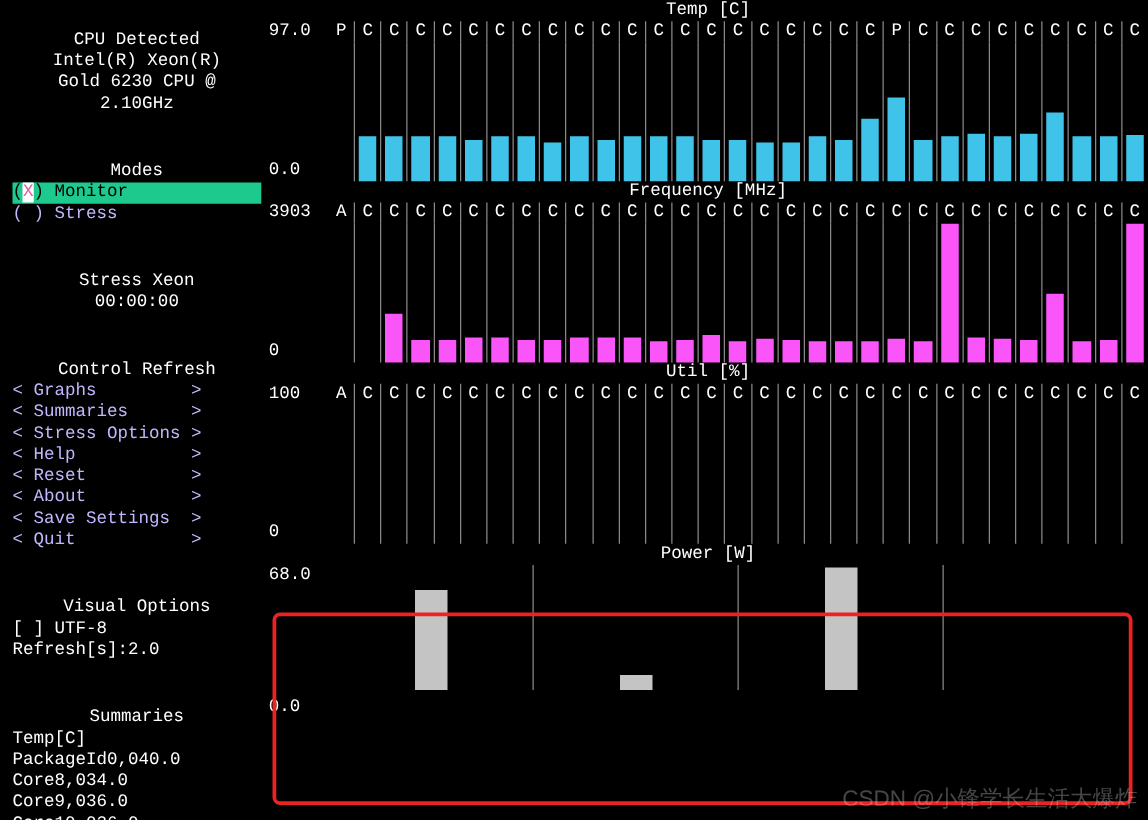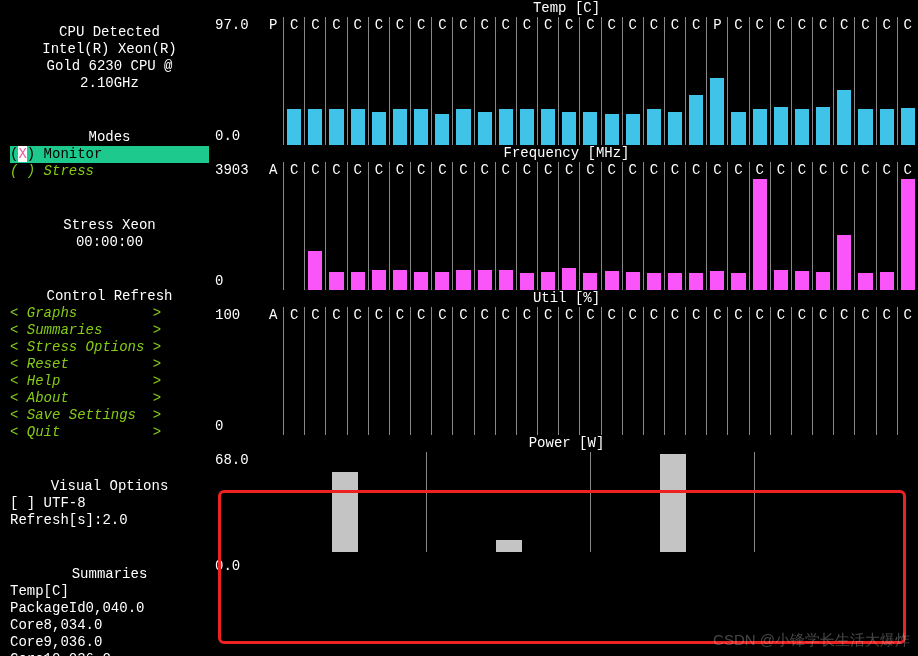--- a/index.html
+++ b/index.html
@@ -12,41 +12,41 @@
     width: 918px;
     height: 656px;
     overflow: hidden;
     position: relative;
   }
   .main { display: flex; height: 100%; }
   .sidebar { width: 215px; padding: 4px 6px 4px 10px; }
   .content { flex: 1; position: relative; }
   .center { text-align: center; }
   .white { color: #fff; }
-  .green { color: #84cc16; font-style: italic; }
+  .green { color: #c4b5fd; }
   .highlight { background: #1ec98e; color: #000; display: inline-block; width: 100%; }
   .sec-title { text-align: center; color: #fff; margin-top: 20px; }
   .menu-line { white-space: pre; }
   .content-row { display: flex; }
   .y-axis { width: 48px; color: #fff; display: flex; flex-direction: column; justify-content: space-between; }
   .graph-area { flex: 1; position: relative; }
   .col-labels { display: flex; color: #fff; height: 17px; }
   .col-labels span { flex: 1; text-align: center; border-right: 1px solid #888; height: 100%; }
   .col-labels span:last-child { border-right: none; }
   .bars { display: flex; height: 100%; align-items: flex-end; }
   .bars .bar-col { flex: 1; display: flex; flex-direction: column; justify-content: flex-end; align-items: center; border-right: 1px solid #888; height: 100%; }
   .bars .bar-col:last-child { border-right: none; }
   .bar { width: 70%; }
   .bar.cyan { background: #3fc3e8; }
   .bar.magenta { background: #f955f9; }
   .bar.grey { background: #c4c4c4; }
   .graph-title { text-align: center; color: #fff; }
   .summ-row { display: flex; justify-content: flex-start; color: #fff; }
   .red-box { position: absolute; border: 3px solid #e22; border-radius: 6px; left: 218px; top: 490px; width: 688px; height: 154px; pointer-events: none; }
-  .watermark { position: absolute; right: 8px; bottom: 8px; color: rgba(200,200,200,0.35); font-family: sans-serif; font-size: 15px; }
+  .watermark { position: absolute; right: 8px; bottom: 8px; color: rgba(200,200,200,0.35); font-family: sans-serif; font-size: 18px; }
   .power-labels { display: flex; color: #fff; }
   .power-labels span { flex: 1; text-align: center; }
   .power-bars { display: flex; height: 100px; align-items: flex-end; }
   .power-bars .pcol { flex: 1; display: flex; justify-content: center; align-items: flex-end; border-right: 1px solid #888; height: 100%; }
   .power-bars .pcol:last-child { border-right: none; }
 </style>
 </head>
 <body>
 
 <div class="main">
@@ -60,22 +60,22 @@
     <div class="highlight menu-line">(<span style="color:#e65aa1;background:#fff;">X</span>) Monitor</div>
     <div class="green menu-line">( ) Stress</div>
     <div style="height:17px"></div>
     <div class="sec-title">Stress Xeon</div>
     <div class="center white">00:00:00</div>
     <div style="height:17px"></div>
     <div class="sec-title">Control Refresh</div>
     <div class="green menu-line">&lt; Graphs         &gt;</div>
     <div class="green menu-line">&lt; Summaries      &gt;</div>
     <div class="green menu-line">&lt; Stress Options &gt;</div>
+    <div class="green menu-line">&lt; Help           &gt;</div>
     <div class="green menu-line">&lt; Reset          &gt;</div>
-    <div class="green menu-line">&lt; Help           &gt;</div>
     <div class="green menu-line">&lt; About          &gt;</div>
     <div class="green menu-line">&lt; Save Settings  &gt;</div>
     <div class="green menu-line">&lt; Quit           &gt;</div>
     <div style="height:17px"></div>
     <div class="sec-title">Visual Options</div>
     <div class="white menu-line">[ ] UTF-8</div>
     <div class="white menu-line">Refresh[s]:2.0</div>
     <div style="height:17px"></div>
     <div class="sec-title">Summaries</div>
     <div id="summ-list">

